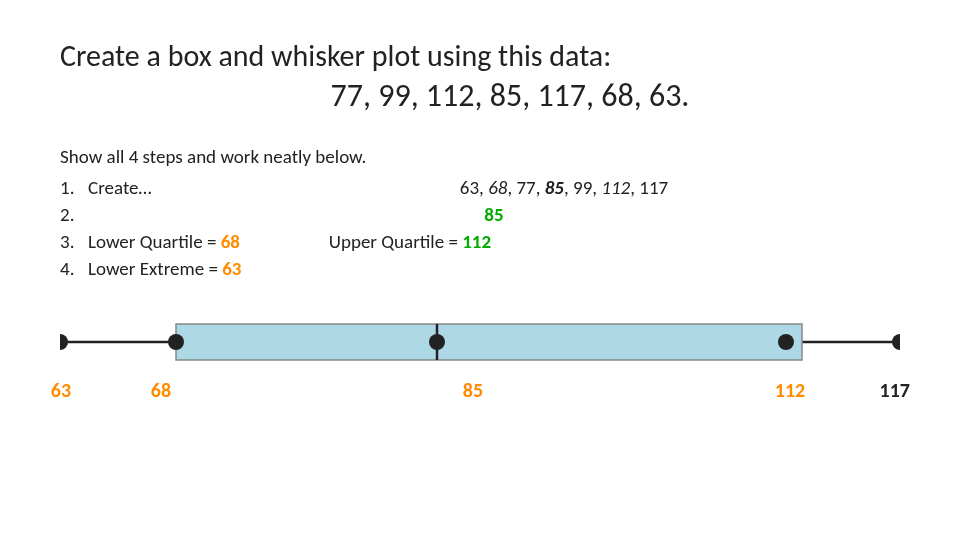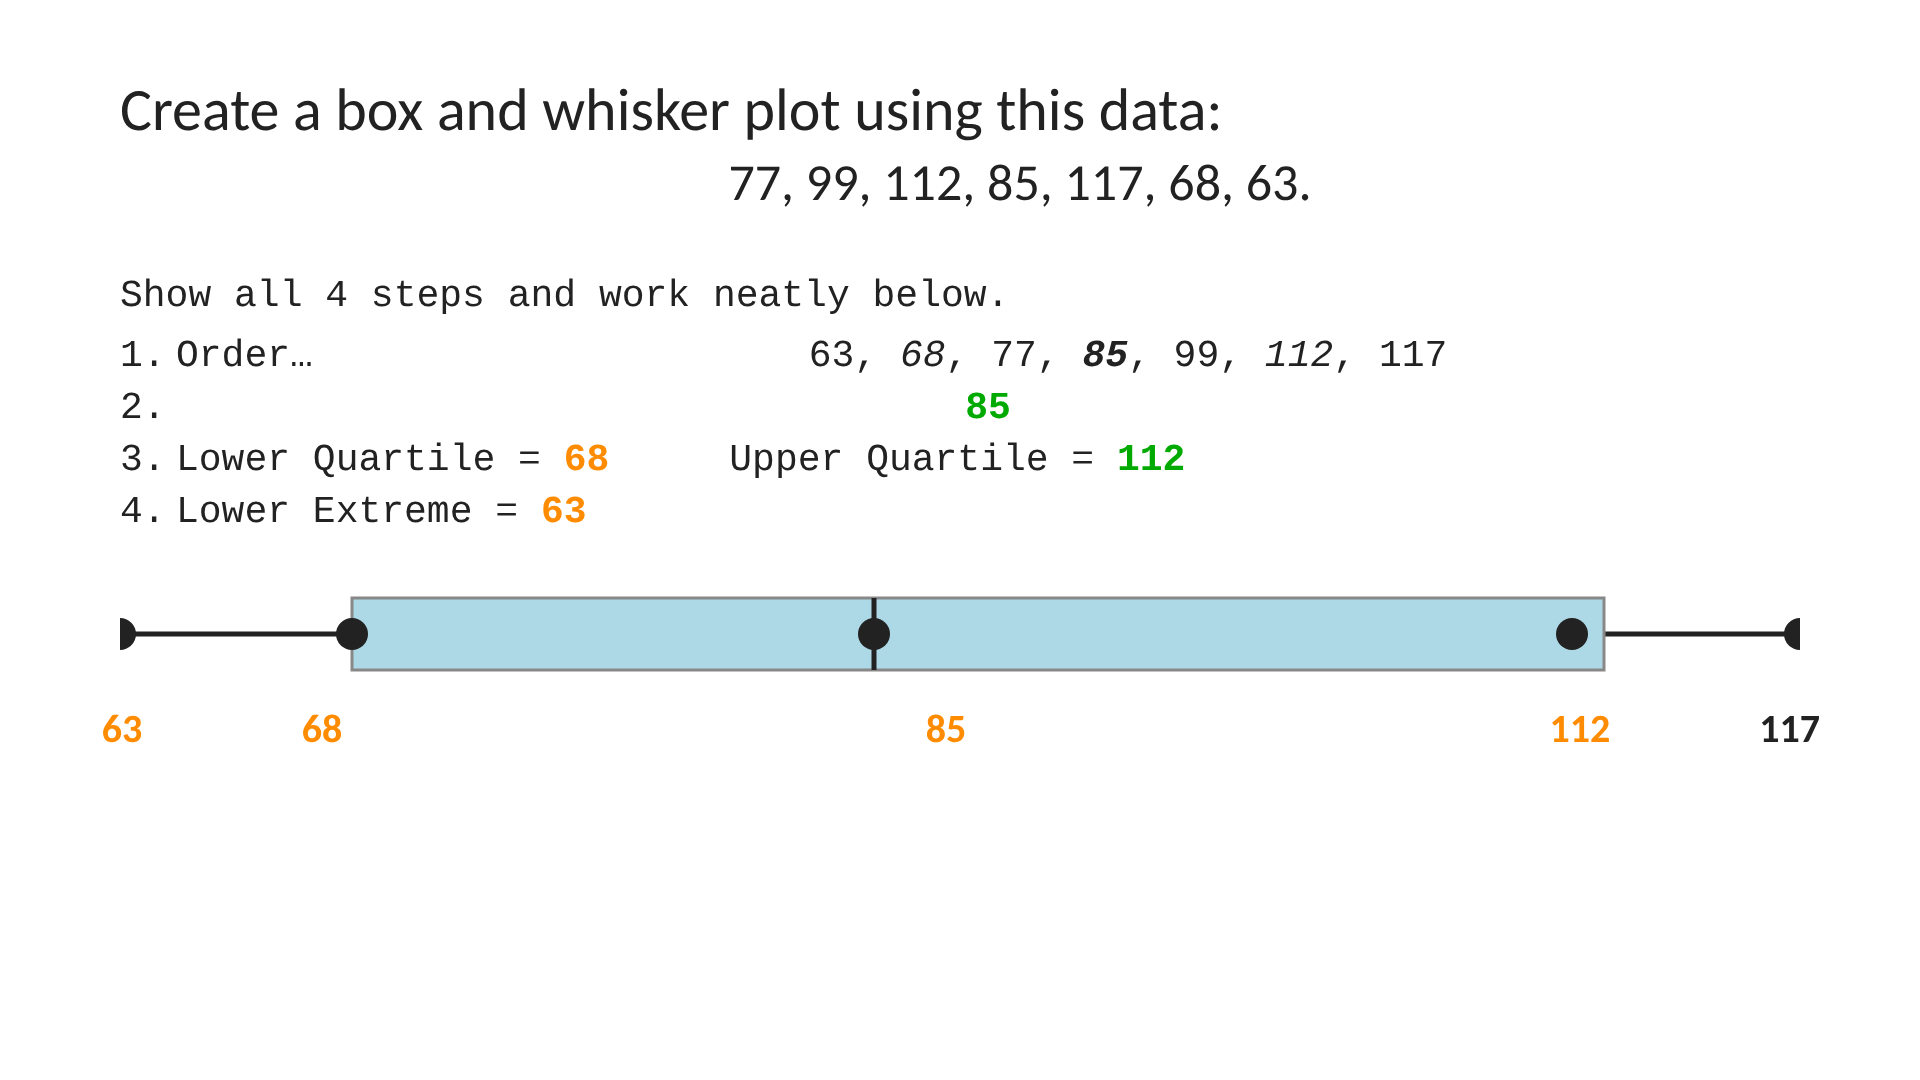--- a/index.html
+++ b/index.html
@@ -23,30 +23,29 @@
       text-align: left;
     }
 
     .title-line1 {
       font-size: 30px;
       font-weight: 400;
       line-height: 1.3;
     }
 
     .title-line2 {
-      font-size: 26px;
+      font-size: 32px;
       font-weight: 400;
       line-height: 1.3;
       text-align: center;
       padding-left: 60px;
     }
 
     .steps-block {
-      margin-bottom: 20px;
-      font-family: Liberation Mono, monospace;
+      margin-bottom: 32px;
     }
 
     .instruction {
       font-size: 19px;
       margin-bottom: 8px;
     }
 
     .step {
       display: flex;
       align-items: baseline;
@@ -106,21 +105,21 @@
   <div class="title-block">
     <div class="title-line1">Create a box and whisker plot using this data:</div>
     <div class="title-line2">77, 99, 112, 85, 117, 68, 63.</div>
   </div>
 
   <div class="steps-block">
     <div class="instruction">Show all 4 steps and work neatly below.</div>
 
     <div class="step">
       <span class="step-num">1.</span>
-      <span class="step-label">Order…</span>
+      <span class="step-label">Create…</span>
       <span class="step-value step-order-text">
         63, <span class="italic">68</span>, 77, <span class="bold-italic">85</span>, 99, <span class="italic">112</span>, 117
       </span>
     </div>
 
     <div class="step">
       <span class="step-num">2.</span>
       <span class="step-value green">85</span>
     </div>
 

